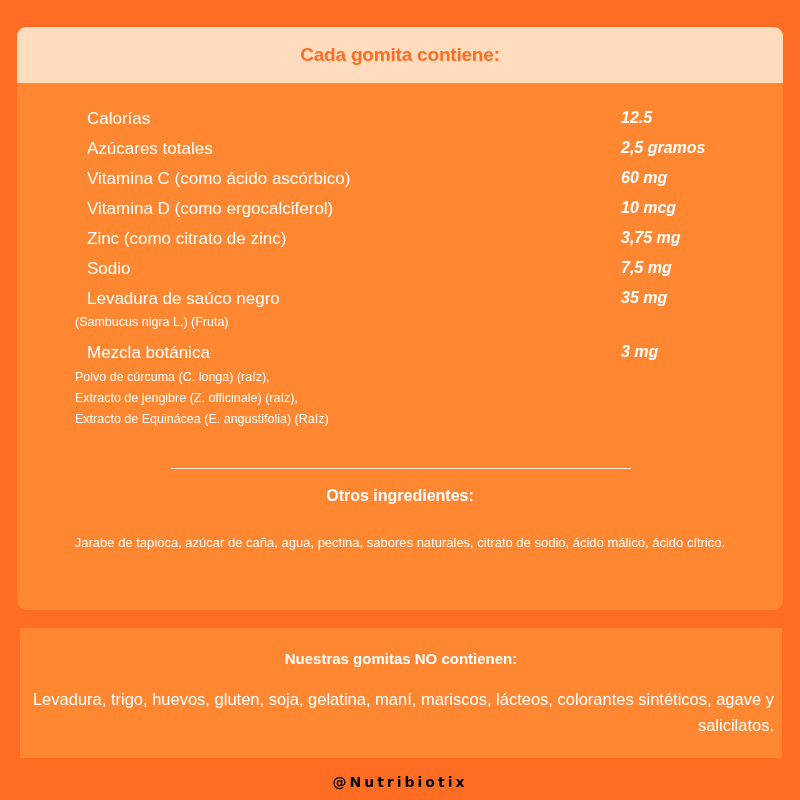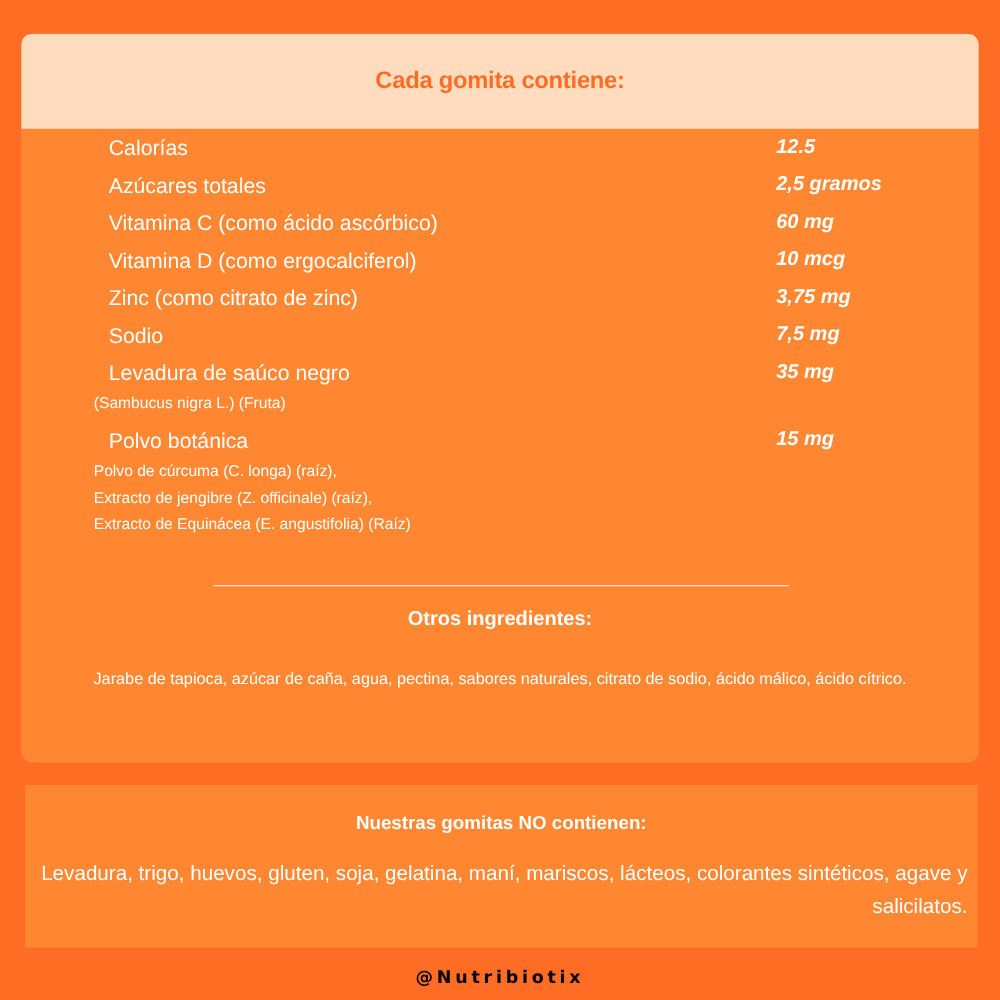--- a/index.html
+++ b/index.html
@@ -12,21 +12,21 @@
     }
     .card {
       position: absolute;
       left: 17px; top: 27px;
       width: 766px; height: 583px;
       background: #ff8732;
       border-radius: 9px;
       overflow: hidden;
     }
     .card-header {
-      height: 76px;
+      height: 56px;
       background: #ffdcbd;
       display: flex; align-items: center; justify-content: center;
     }
     .card-title {
       color: #ff6d24;
       font-weight: bold;
       font-size: 19px;
       letter-spacing: -0.2px;
     }
     .rows {
@@ -137,22 +137,22 @@
     <div class="row">
       <span class="label">Sodio</span>
       <span class="value">7,5 mg</span>
     </div>
     <div class="row" style="height:54px;">
       <span class="label">Levadura de saúco negro</span>
       <span class="value">35 mg</span>
       <div class="sub" style="position:absolute; top:25px;">(Sambucus nigra L.) (Fruta)</div>
     </div>
     <div class="row" style="height:90px;">
-      <span class="label">Polvo botánica</span>
-      <span class="value">15 mg</span>
+      <span class="label">Mezcla botánica</span>
+      <span class="value">3 mg</span>
       <div style="position:absolute; top:26px; left:0;">
         <div class="sub">Polvo de cúrcuma (C. longa) (raíz),</div>
         <div class="sub">Extracto de jengibre (Z. officinale) (raíz),</div>
         <div class="sub">Extracto de Equinácea (E. angustifolia) (Raíz)</div>
       </div>
     </div>
   </div>
 
   <div class="divider"></div>
 

